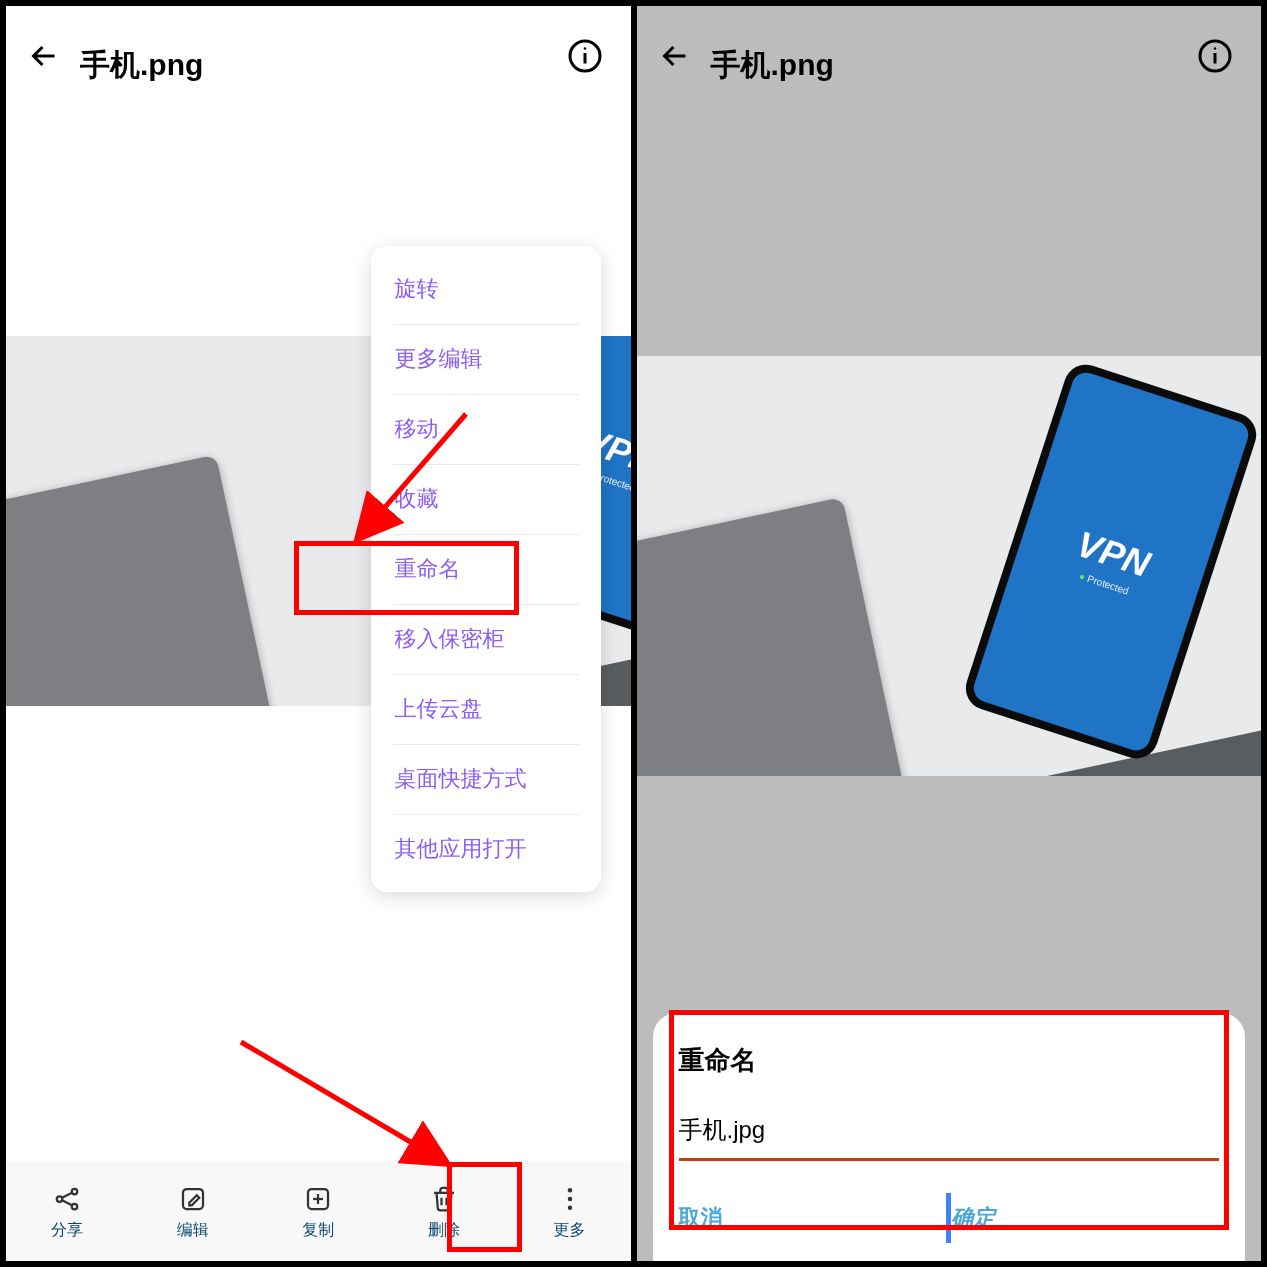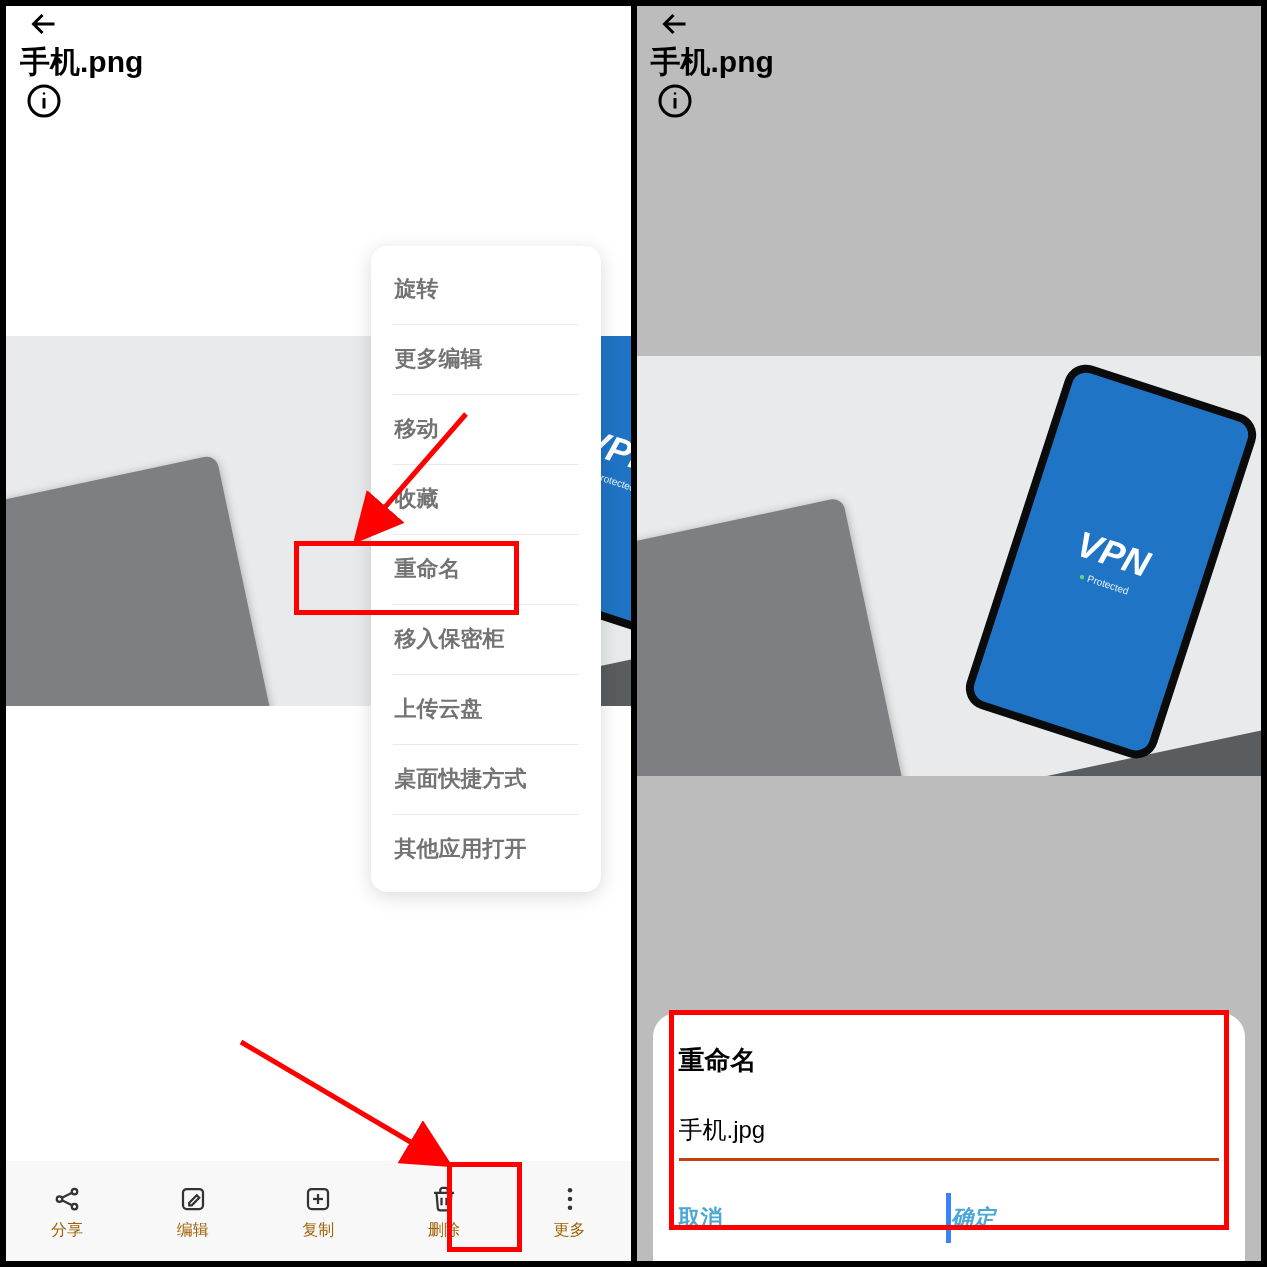--- a/index.html
+++ b/index.html
@@ -26,24 +26,23 @@
     }
     .panel.left { background: #fff; }
     .panel.right { background: #bcbcbc; }
 
     
     .header {
       position: absolute;
       top: 0; left: 0; right: 0;
       height: 80px;
       display: flex;
-      align-items: flex-start;
+      align-items: flex-end;
       padding: 0 16px 0 8px;
       z-index: 4;
-      flex-direction: column;
     }
     .header .back-btn, .header .info-btn {
       width: 60px; height: 60px;
       display: flex; align-items: center; justify-content: center;
       color: #000;
       cursor: pointer;
     }
     .header .title {
       font-size: 30px;
       font-weight: 600;
@@ -111,24 +110,23 @@
       width: 230px;
       background: #fff;
       border-radius: 16px;
       box-shadow: 0 4px 20px rgba(0,0,0,0.15);
       padding: 8px 0;
       z-index: 3;
     }
     .popup-menu .menu-item {
       padding: 20px 24px;
       font-size: 22px;
-      color: #737373;
+      color: #8b5cf6;
       position: relative;
       cursor: pointer;
-      font-weight: bold;
     }
     .popup-menu .menu-item + .menu-item::before {
       content: "";
       position: absolute;
       left: 22px; right: 22px; top: 0;
       height: 1px;
       background: #eaeaea;
     }
 
     
@@ -146,21 +144,21 @@
     .toolbar .tbtn {
       flex: 1;
       max-width: 110px;
       display: flex; flex-direction: column;
       align-items: center; justify-content: center;
       gap: 4px;
       color: #333;
       cursor: pointer;
     }
     .toolbar .tbtn .ticon { height: 34px; display:flex; align-items:center; justify-content:center; }
-    .toolbar .tbtn .tlabel { font-size: 16px; color: #a16207; }
+    .toolbar .tbtn .tlabel { font-size: 16px; color: #0c4a6e; }
 
     
     .anno-box {
       position: absolute;
       border: 5px solid #ff0000;
       z-index: 6;
     }
     .arrow {
       position: absolute;
       z-index: 7;

